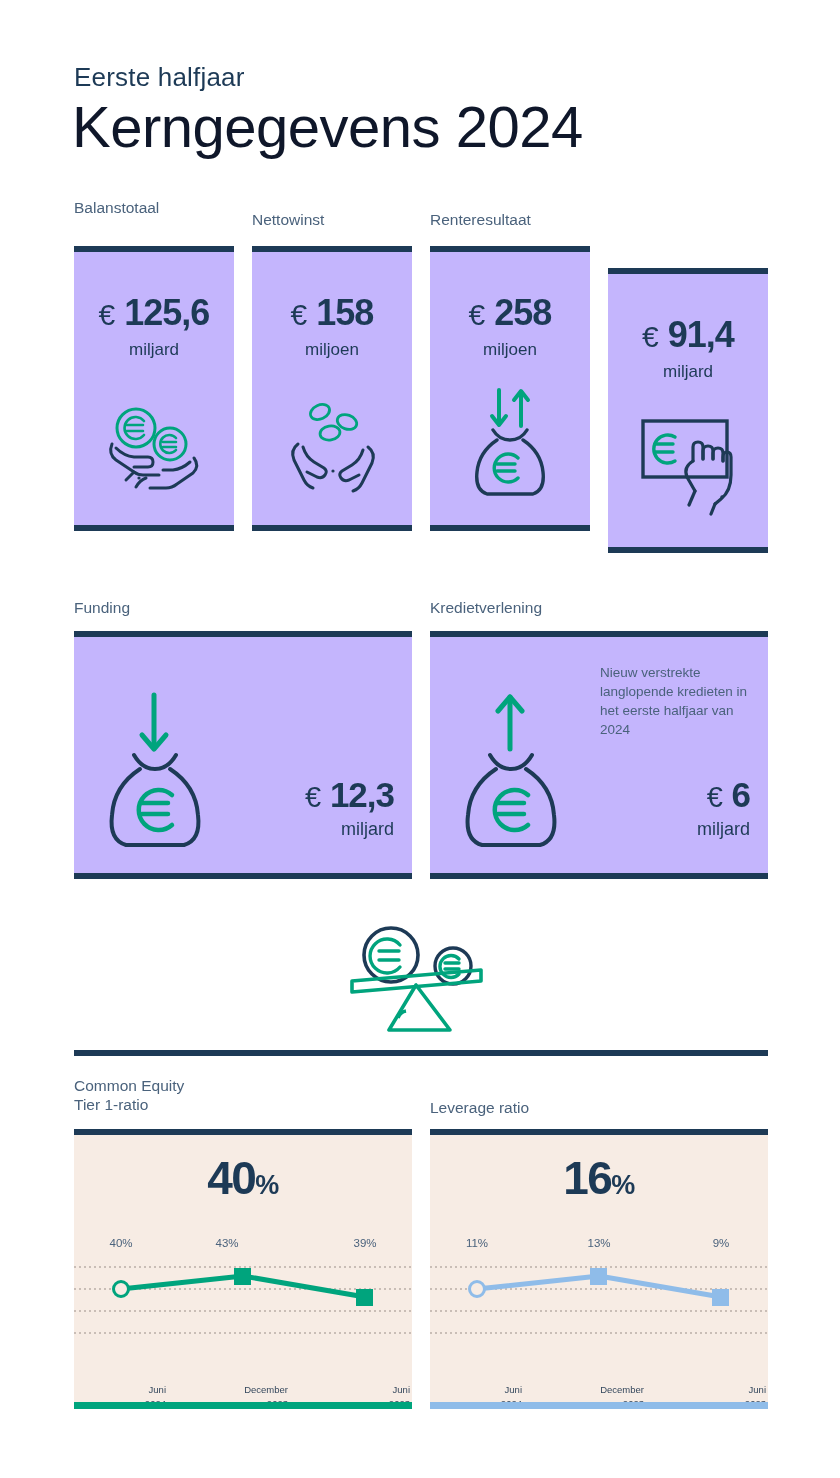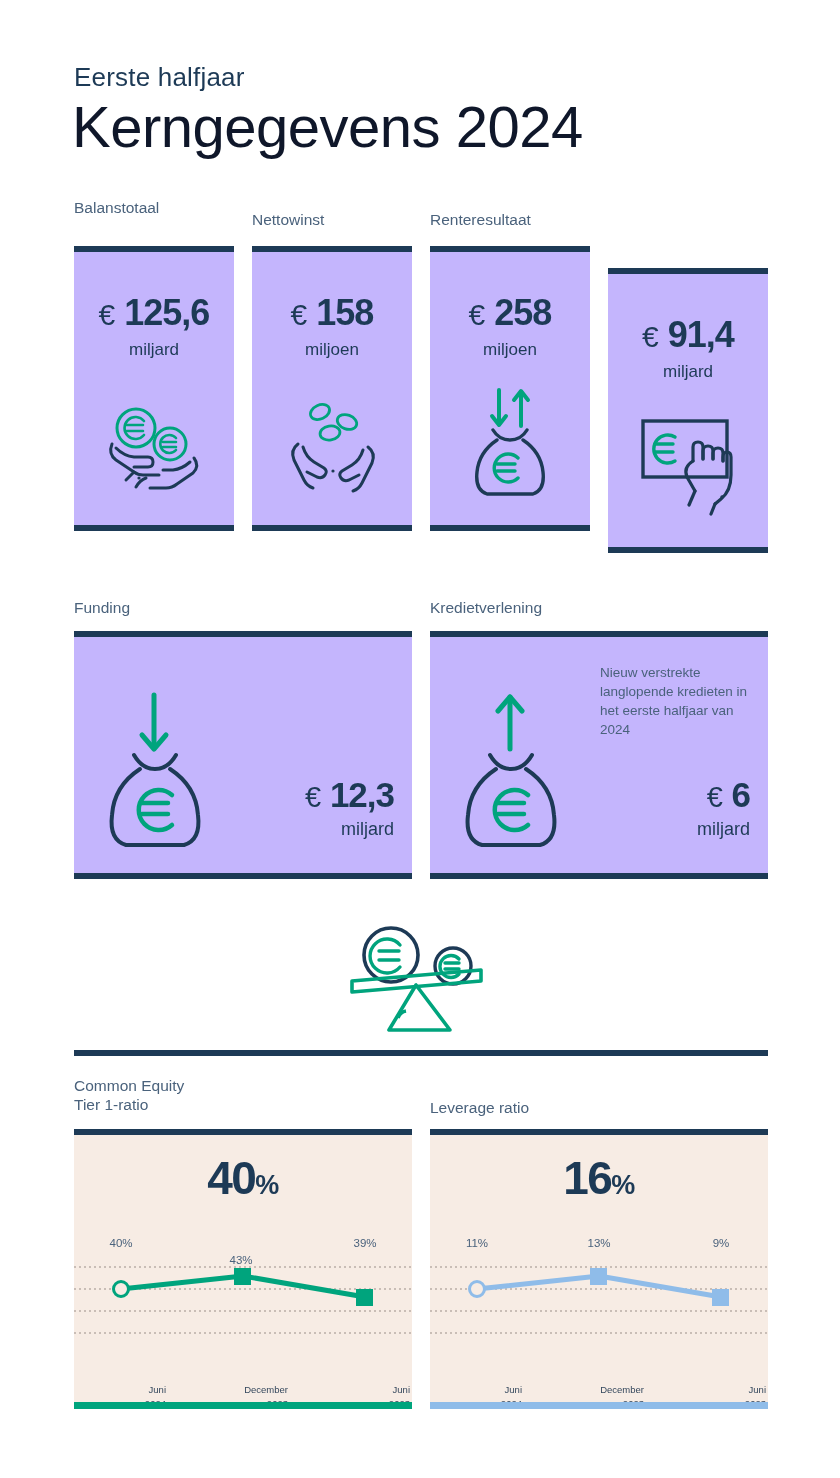--- a/index.html
+++ b/index.html
@@ -298,21 +298,21 @@
 
   <div class="chart-wrap" style="left:74px;">
     <div class="chart-card"></div>
     <div class="chart-big">
       <span>40</span><span class="pct">%</span>
     </div>
 
     <div class="plot">
 
       <div class="glabel" style="left:47px;">40%</div>
-      <div class="glabel" style="left:167px;margin-top:17px;">43%</div>
+      <div class="glabel" style="left:153px;">43%</div>
       <div class="glabel" style="left:291px;">39%</div>
 
       <svg width="338" height="110" viewBox="0 0 338 110" style="position:absolute;left:0;top:22px;">
         <g stroke="#9b8f88" stroke-width="1" stroke-dasharray="2 3">
           <line x1="0" y1="8" x2="338" y2="8"></line>
           <line x1="0" y1="30" x2="338" y2="30"></line>
           <line x1="0" y1="52" x2="338" y2="52"></line>
           <line x1="0" y1="74" x2="338" y2="74"></line>
         </g>
         <polyline points="47,30 169,17 291,38" fill="none" stroke="#00a47d" stroke-width="5" stroke-linecap="round" stroke-linejoin="round"></polyline>

